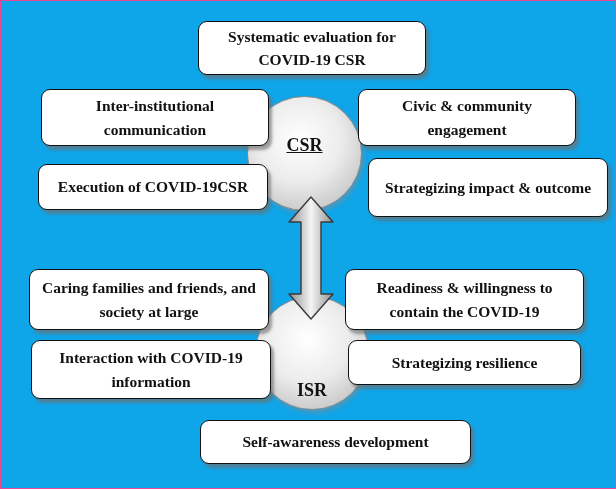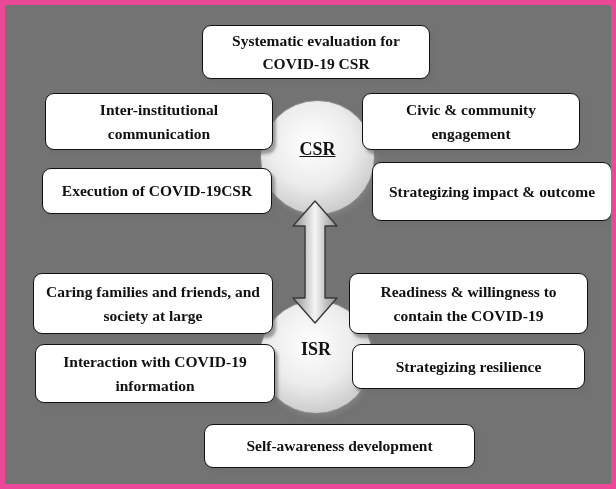--- a/index.html
+++ b/index.html
@@ -4,22 +4,22 @@
 <style>
   html, body {
     margin: 0;
     padding: 0;
     background: #ffffff;
   }
   .canvas {
     position: relative;
     width: 616px;
     height: 489px;
-    background: #737373;
-    border: 5px solid #ec4899;
+    background: #0ea5e9;
+    border: 1px solid #ec4899;
     box-sizing: border-box;
     font-family: "Liberation Serif", "DejaVu Serif", serif;
     overflow: hidden;
   }
   .box {
     position: absolute;
     background: #ffffff;
     border: 1.8px solid #111111;
     border-radius: 9px;
     box-shadow: 3px 4px 3px rgba(110,110,110,0.65);
@@ -68,22 +68,22 @@
   #box-civic         { left: 357px; top: 88px;  width: 218px; height: 57px; }
   #box-execution     { left: 37px;  top: 163px; width: 230px; height: 46px; }
   #box-strategizing  { left: 367px; top: 157px; width: 240px; height: 59px; }
   #box-caring        { left: 28px;  top: 268px; width: 240px; height: 61px; }
   #box-readiness     { left: 344px; top: 268px; width: 239px; height: 61px; }
   #box-interaction   { left: 30px;  top: 339px; width: 240px; height: 59px; text-align: center; }
   #box-psychological { left: 347px; top: 339px; width: 233px; height: 45px; }
   #box-selfawareness { left: 199px; top: 419px; width: 271px; height: 44px; }
 
   
-  #circle-csr { left: 255px; top: 95px;  width: 113px; height: 113px; text-decoration: underline; }
-  #circle-isr { left: 254px; top: 295px; width: 112px; height: 112px; }
+  #circle-csr { left: 246px; top: 95px;  width: 113px; height: 113px; text-decoration: underline; }
+  #circle-isr { left: 254px; top: 295px; width: 112px; height: 112px; align-items: flex-end; }
 </style>
 </head>
 <body>
 
 <div class="canvas">
 
   <div class="box" id="box-systematic">Systematic evaluation for COVID-19 CSR</div>
 
   <div class="box" id="box-civic">Civic &amp; community engagement</div>
 

